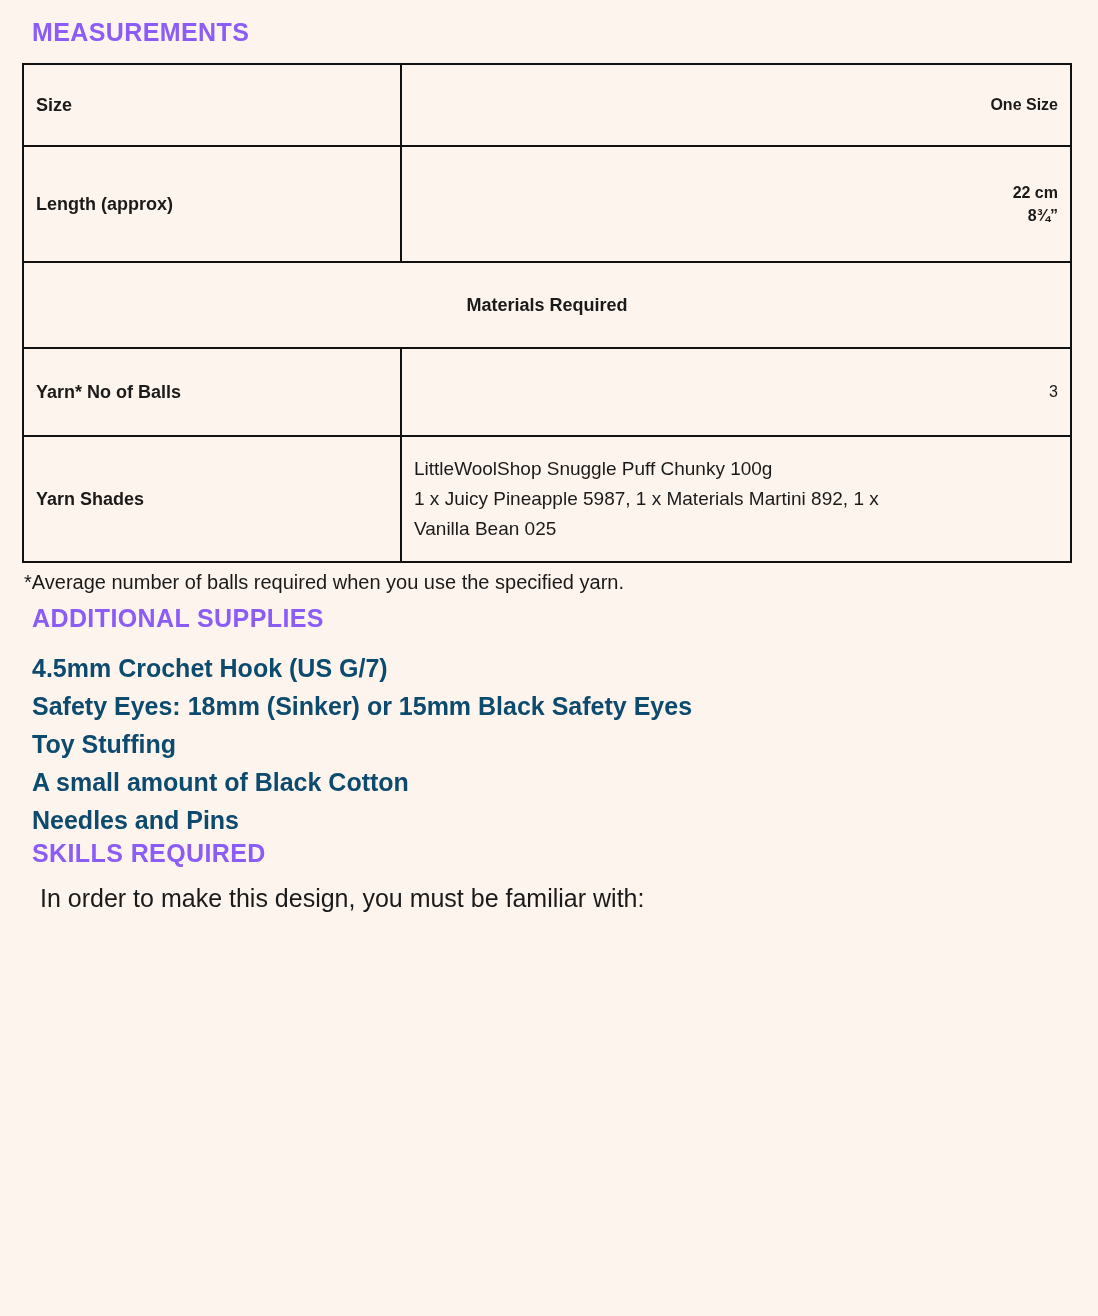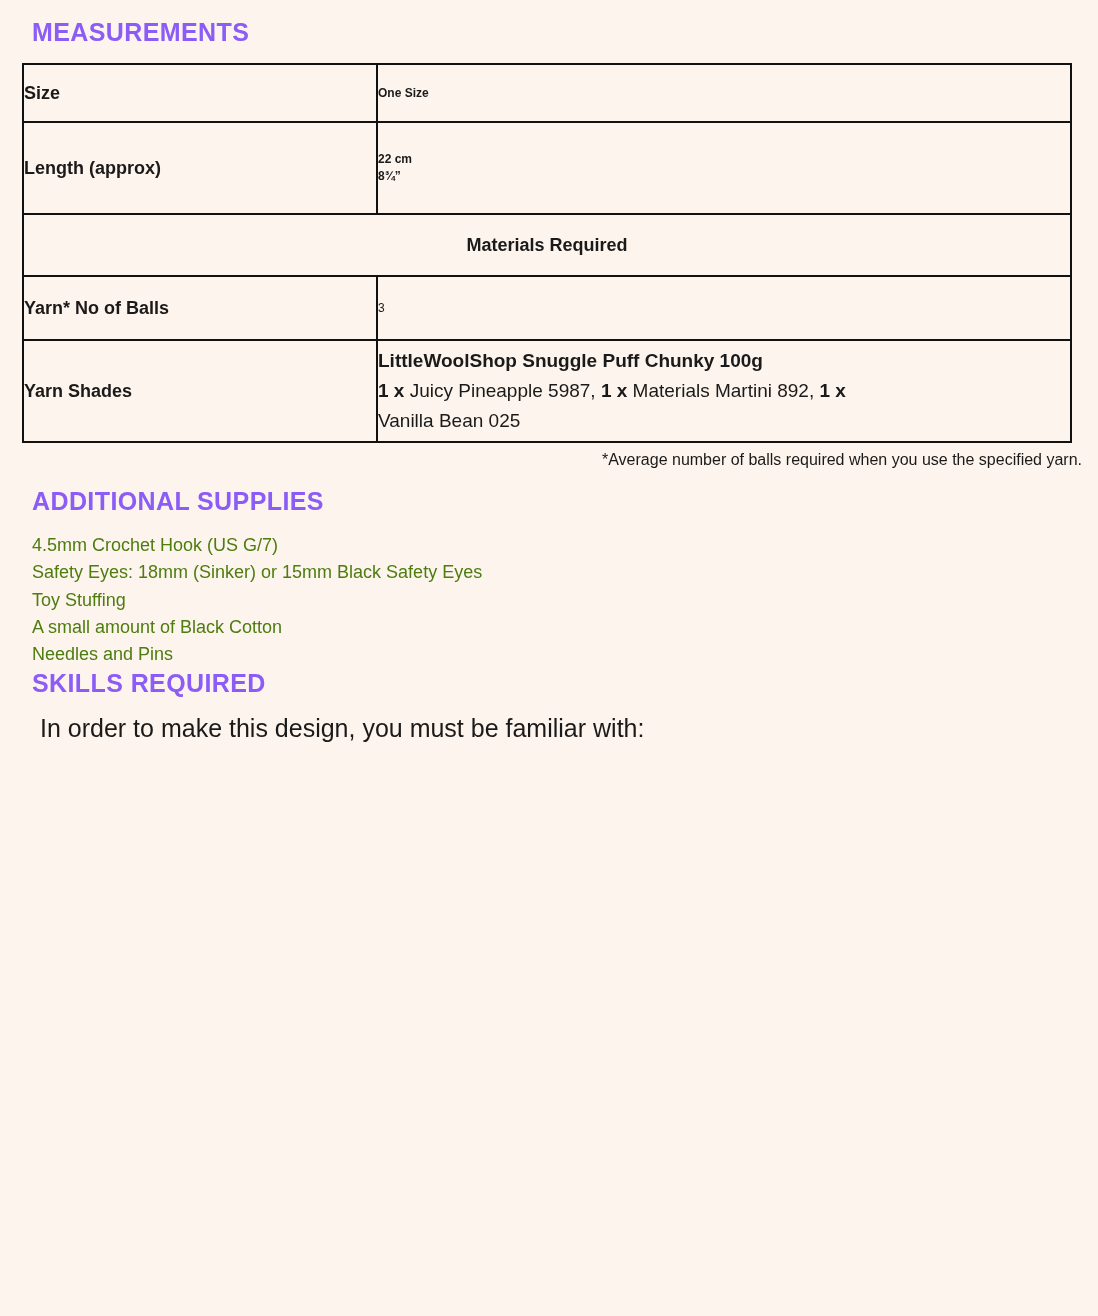--- a/index.html
+++ b/index.html
@@ -31,32 +31,32 @@
   }
   
   table.meas {
     border-collapse: collapse;
     width: 1050px;
     table-layout: fixed;
     margin-left: -10px;
   }
   table.meas td {
     border: 2px solid #111;
-    padding: 0;
+    padding: 12px;
     vertical-align: middle;
   }
   td.label-cell {
     width: 352px;
     padding: 16px 0 16px 32px;
     font-size: 18px;
     font-weight: bold;
   }
   td.value-cell {
-    text-align: left;
-    font-size: 12px;
+    text-align: right;
+    font-size: 16px;
     font-weight: bold;
     padding: 16px 10px;
   }
   td.value-cell.plain {
     font-weight: normal;
   }
   td.full-cell {
     text-align: center;
     font-size: 18px;
     font-weight: bold;
@@ -69,39 +69,39 @@
   .row-materials td { height: 60px; }
   .row-balls td { height: 62px; }
   .row-shades td { height: 100px; }
   td.shades-cell {
     text-align: left;
     padding: 18px 18px 18px 30px;
     font-size: 19px;
     line-height: 1.58;
     font-weight: normal;
   }
-  td.shades-cell .strong { font-weight: bold; }
+  td.shades-cell .strong { font-weight: normal; }
   .footnote {
-    font-size: 16px;
-    margin: 8px 0 16px -8px;
+    font-size: 20px;
+    margin: 8px 0 8px -8px;
     padding-bottom: 2px;
     color: #1a1a1a;
-    text-align: right;
   }
   
   .supplies-heading { margin-top: 22px; margin-bottom: 10px; }
   ul.plain-list {
     list-style: none;
     margin: 0;
     padding: 0;
   }
   ul.plain-list li {
-    font-size: 18px;
+    font-size: 25px;
     line-height: 1.52;
-    color: #4d7c0f;
+    color: #0c4a6e;
+    font-weight: bold;
   }
   
   .skills-heading { margin-top: 44px; margin-bottom: 18px; }
   .skills-intro {
     font-size: 25px;
     margin: 0 0 2px 8px;
   }
   ul.bullet-list {
     margin: 0;
     padding-left: 62px;

